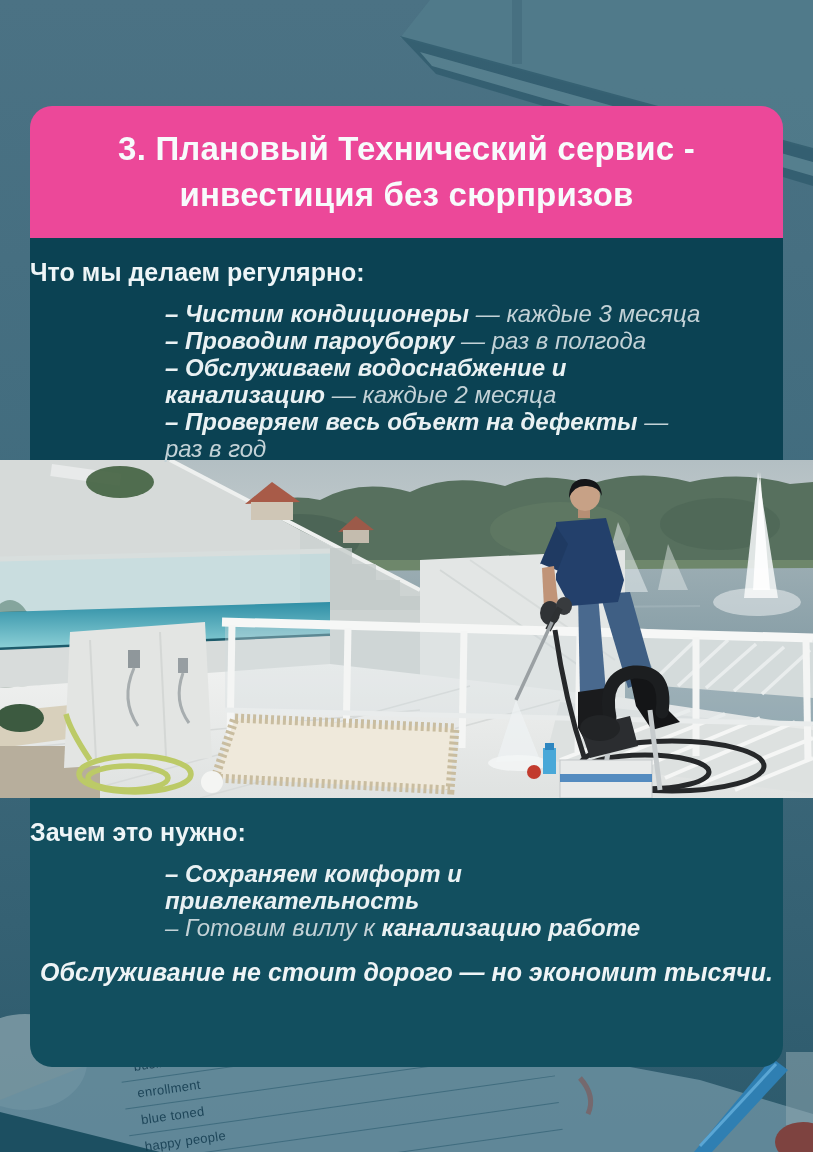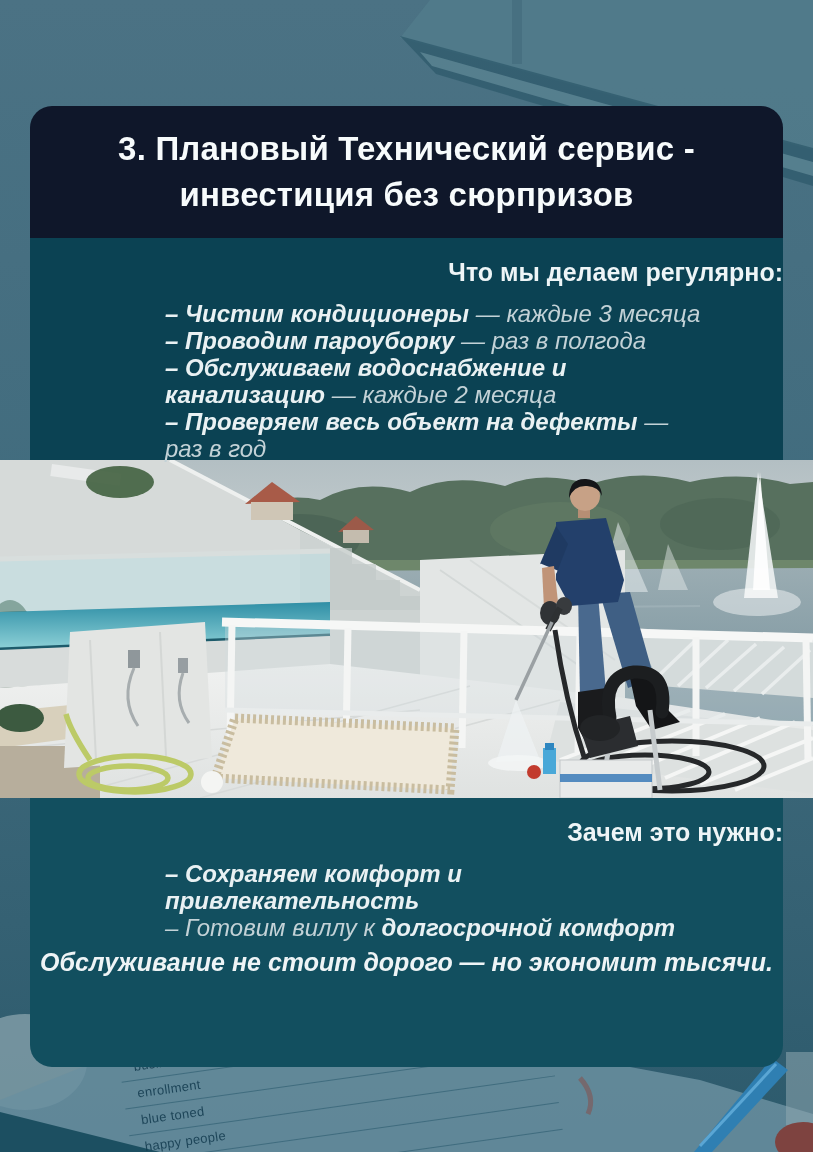--- a/index.html
+++ b/index.html
@@ -19,50 +19,50 @@
   }
   .note-row{
     font-size:13px;line-height:26px;color:rgba(16,56,76,.85);
     border-bottom:1.5px solid rgba(36,86,106,.55);
     padding-left:14px;letter-spacing:.3px;
   }
 
   
   .card-header{
     position:absolute;left:30px;top:106px;width:753px;height:132px;
-    background:#0f172a;border-radius:22px 22px 0 0;
+    background:#ec4899;border-radius:22px 22px 0 0;
     display:flex;flex-direction:column;justify-content:center;align-items:center;
     z-index:3;
   }
   .title-line{
     color:#f7fbfc;font-weight:bold;font-size:33px;line-height:46px;
     letter-spacing:.2px;text-align:center;
   }
   .card-upper{
     position:absolute;left:30px;top:238px;width:753px;height:222px;
     background:#0b4253;z-index:3;
   }
   .card-lower{
     position:absolute;left:30px;top:798px;width:753px;height:269px;
     background:#124f5f;border-radius:0 0 22px 22px;z-index:3;
   }
   .section-heading{
-    color:#eef5f7;font-weight:bold;font-size:25px;text-align:right;
+    color:#eef5f7;font-weight:bold;font-size:25px;text-align:left;
     margin:0;padding-top:20px;
   }
   .card-lower .section-heading{}
   .bullet-list{
     margin-top:13px;padding:0 80px 0 135px;
     font-style:italic;font-size:24px;line-height:27px;
   }
   .list-item{color:#c3d2d7;}
   .seg{color:#c3d2d7;font-weight:400;}
   .seg.bold{color:#e9f1f3;font-weight:bold;}
   .tagline{
-    margin-top:7px;text-align:center;
+    margin-top:17px;text-align:center;
     color:#eef4f6;font-weight:bold;font-style:italic;font-size:25px;
   }
   .photo-wrap{position:absolute;left:0;top:460px;width:813px;height:338px;z-index:2;}
 </style>
 </head>
 <body>
 
 <div class="page">
 
   <svg class="bg-svg" width="813" height="1152" viewBox="0 0 813 1152">
@@ -271,18 +271,18 @@
         <rect x="545" y="283" width="9" height="7" fill="#2e86c0"></rect>
         <circle cx="534" cy="312" r="7" fill="#c23b2e"></circle>
       </g>
     </svg>
   </div>
 
   <div class="card-lower">
     <h2 class="section-heading">Зачем это нужно:</h2>
     <div class="bullet-list">
         <div class="list-item"><span class="seg bold">– Сохраняем комфорт и привлекательность</span></div>
-        <div class="list-item"><span class="seg">– Готовим виллу к </span><span class="seg bold">долгосрочной комфорт</span></div>
+        <div class="list-item"><span class="seg">– Готовим виллу к </span><span class="seg bold">канализацию работе</span></div>
       </div>
     <div class="tagline">Обслуживание не стоит дорого — но экономит тысячи.</div>
   </div>
 
 </div>
 
 </body></html>

